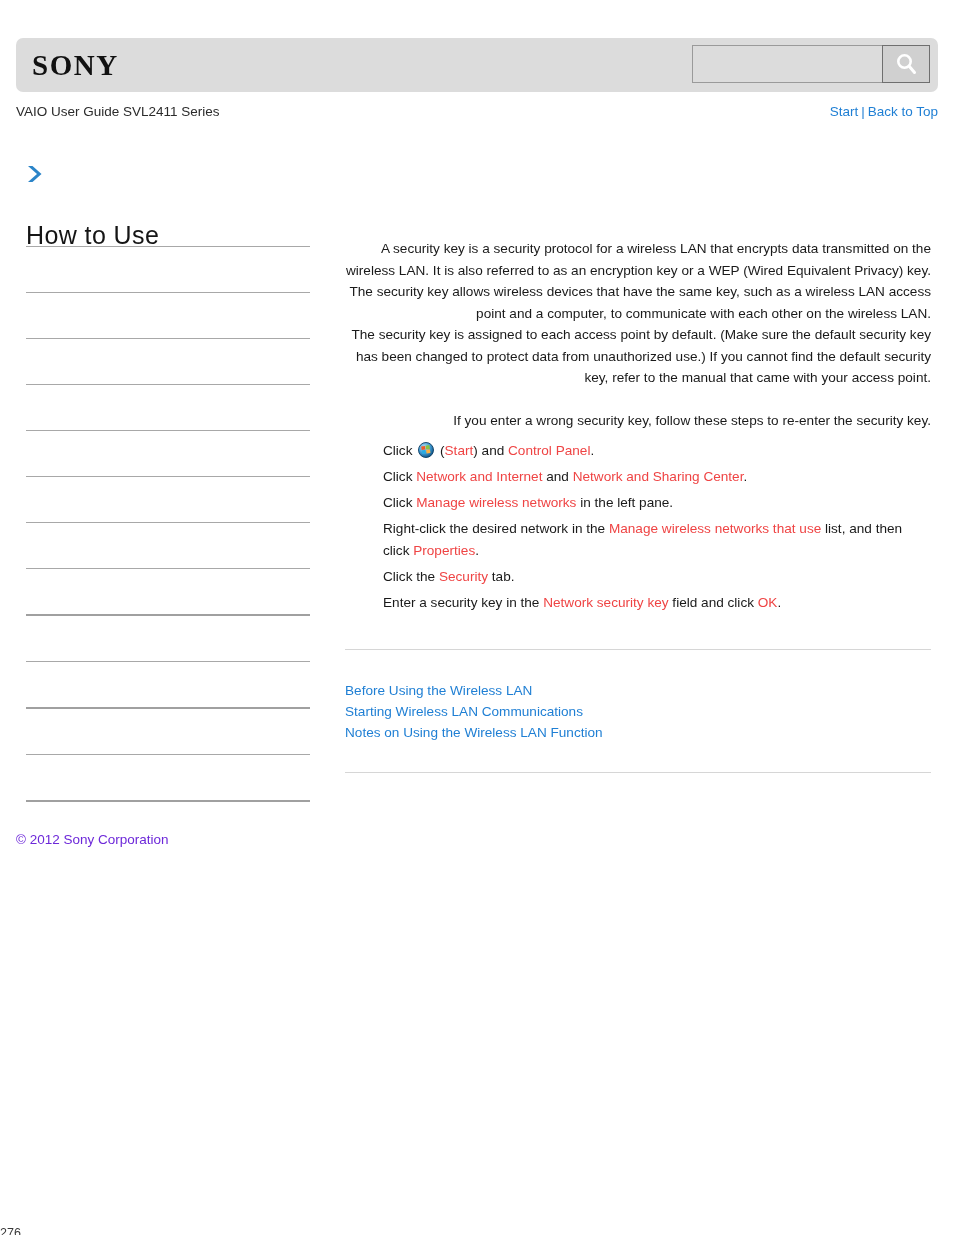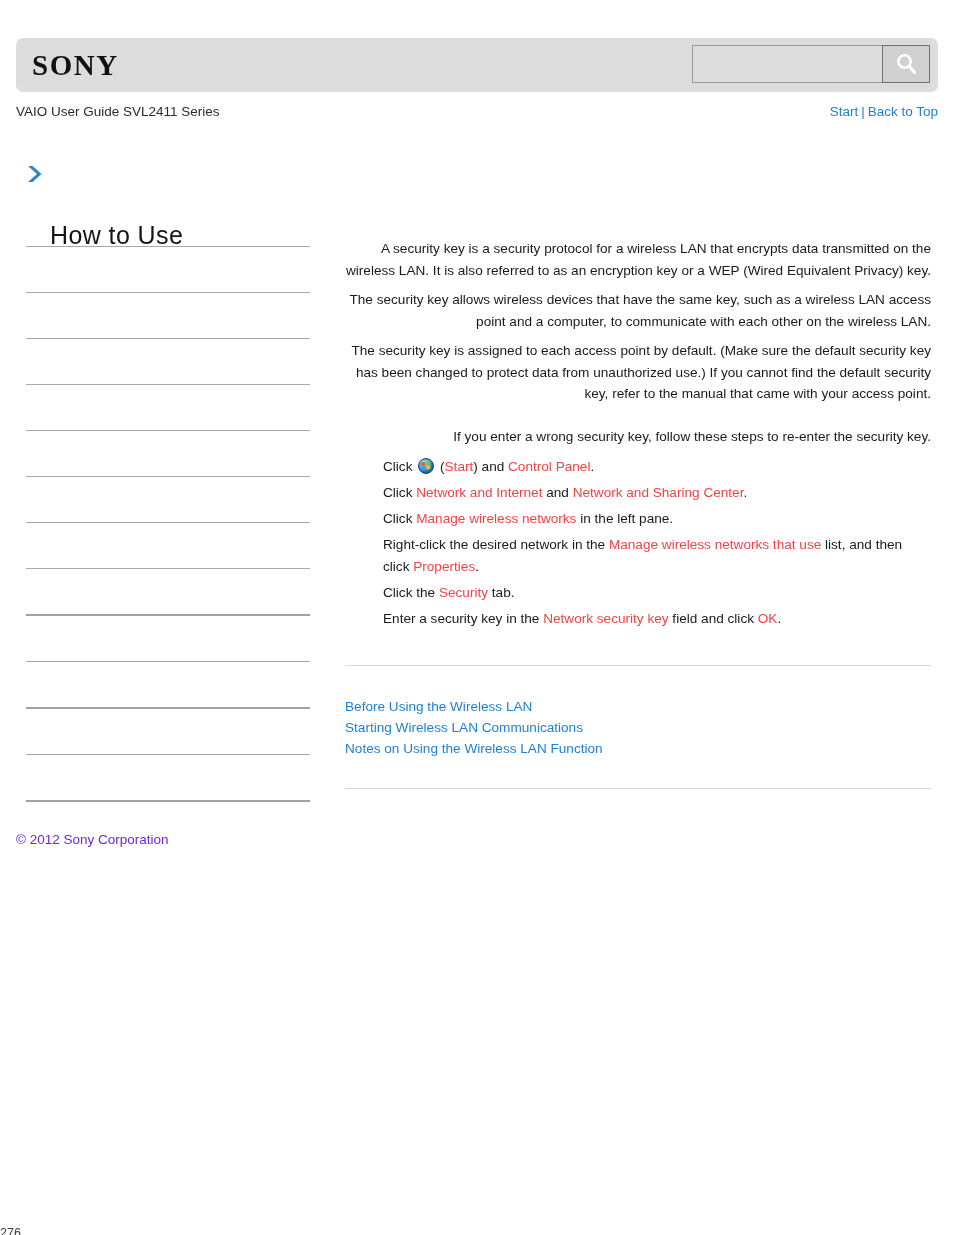--- a/index.html
+++ b/index.html
@@ -134,21 +134,20 @@
   .sidebar-title {
     position: absolute;
     left: 10px;
     top: 62px;
     font-size: 25px;
     font-weight: normal;
     color: #151515;
     letter-spacing: 0.4px;
     line-height: 30px;
     white-space: nowrap;
-    margin-left: 24px;
   }
 
   .sidebar-list {
     position: absolute;
     left: 10px;
     top: 88px;
     width: 284px;
     margin: 0;
     padding: 0;
     list-style: none;
@@ -188,21 +187,21 @@
     top: 238px;
     width: 586px;
   }
   .para {
     font-size: 13.6px;
     line-height: 21.5px;
     color: #1a1a1a;
     margin: 0;
     text-align: right;
   }
-  .para + .para { margin-top: 8px; }
+  .para + .para { margin-top: 0; }
   .para-gap { height: 21px; }
 
   .steps {
     margin: 9px 0 0 0;
     padding: 0;
     list-style: none;
   }
   .steps li {
     position: relative;
     font-size: 13.6px;

